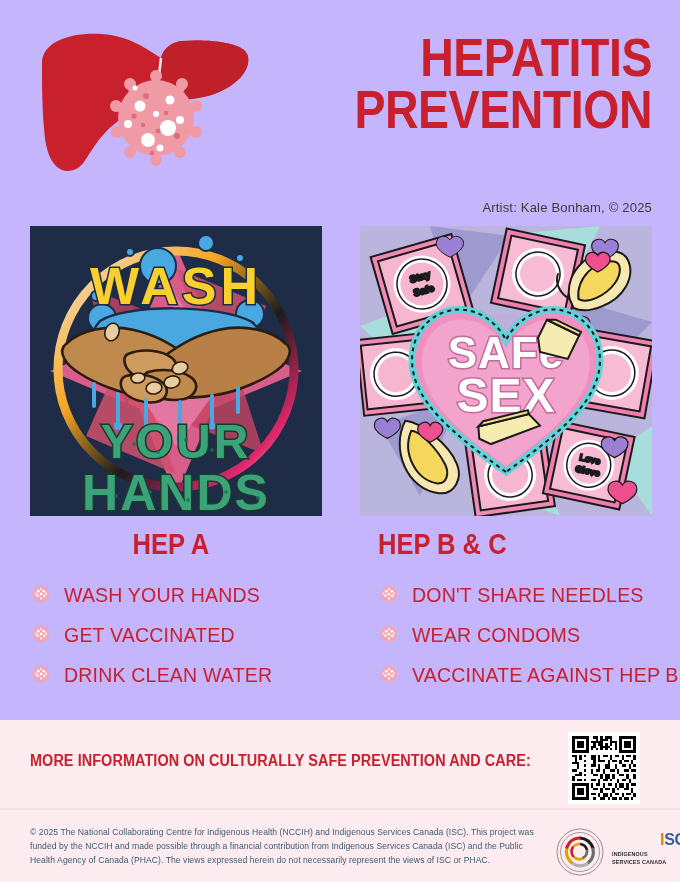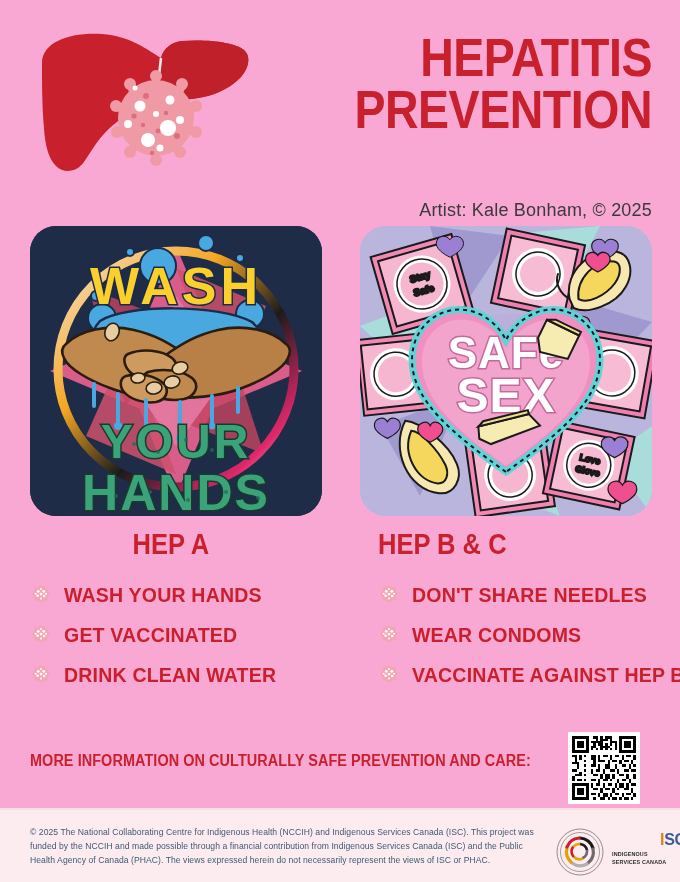--- a/index.html
+++ b/index.html
@@ -11,22 +11,22 @@
     height: 882px;
     background: #fdecef;
     font-family: "Liberation Sans", sans-serif;
     overflow: hidden;
     position: relative;
   }
 
   .poster {
     position: relative;
     width: 680px;
-    height: 882px;
-    background: #f9a8d4;
+    height: 720px;
+    background: #c4b5fd;
     box-sizing: border-box;
   }
 
   
   .header {
     position: absolute;
     left: 0; top: 0;
     width: 680px;
     height: 200px;
   }
@@ -56,39 +56,38 @@
     transform-origin: right center;
     white-space: nowrap;
     font-family: "Liberation Sans Narrow", "Liberation Sans", sans-serif;
   }
   .title-line.l2 { font-size: 54px; }
 
   .artist-credit {
     position: absolute;
     right: 28px;
     top: 200px;
-    font-size: 18px;
+    font-size: 13px;
     color: #3a3a3a;
     letter-spacing: 0.2px;
   }
 
   
   .panels {
     position: absolute;
     left: 0;
     top: 226px;
     width: 680px;
     height: 290px;
   }
   .panel {
     position: absolute;
     width: 292px;
     height: 290px;
     overflow: hidden;
-    border-radius: 26px;
   }
   .panel.left  { left: 30px; background: #1e2c47; }
   .panel.right { left: 360px; background: #b9b5dd; }
   .panel svg { display: block; width: 292px; height: 290px; }
 
   
   .columns {
     position: absolute;
     top: 530px;
     left: 0;
@@ -110,21 +109,20 @@
     white-space: nowrap;
     font-family: "Liberation Sans Narrow", "Liberation Sans", sans-serif;
   }
 
   .bullet-list { list-style: none; margin: 0; padding: 0; }
   .bullet-row {
     display: flex;
     align-items: center;
     margin-bottom: 14px;
     height: 26px;
-    font-weight: bold;
   }
   .virus-bullet {
     flex: 0 0 auto;
     width: 22px;
     height: 22px;
     margin-right: 12px;
   }
   .virus-bullet svg { display: block; width: 22px; height: 22px; }
   .bullet-text {
     color: #c8202c;

